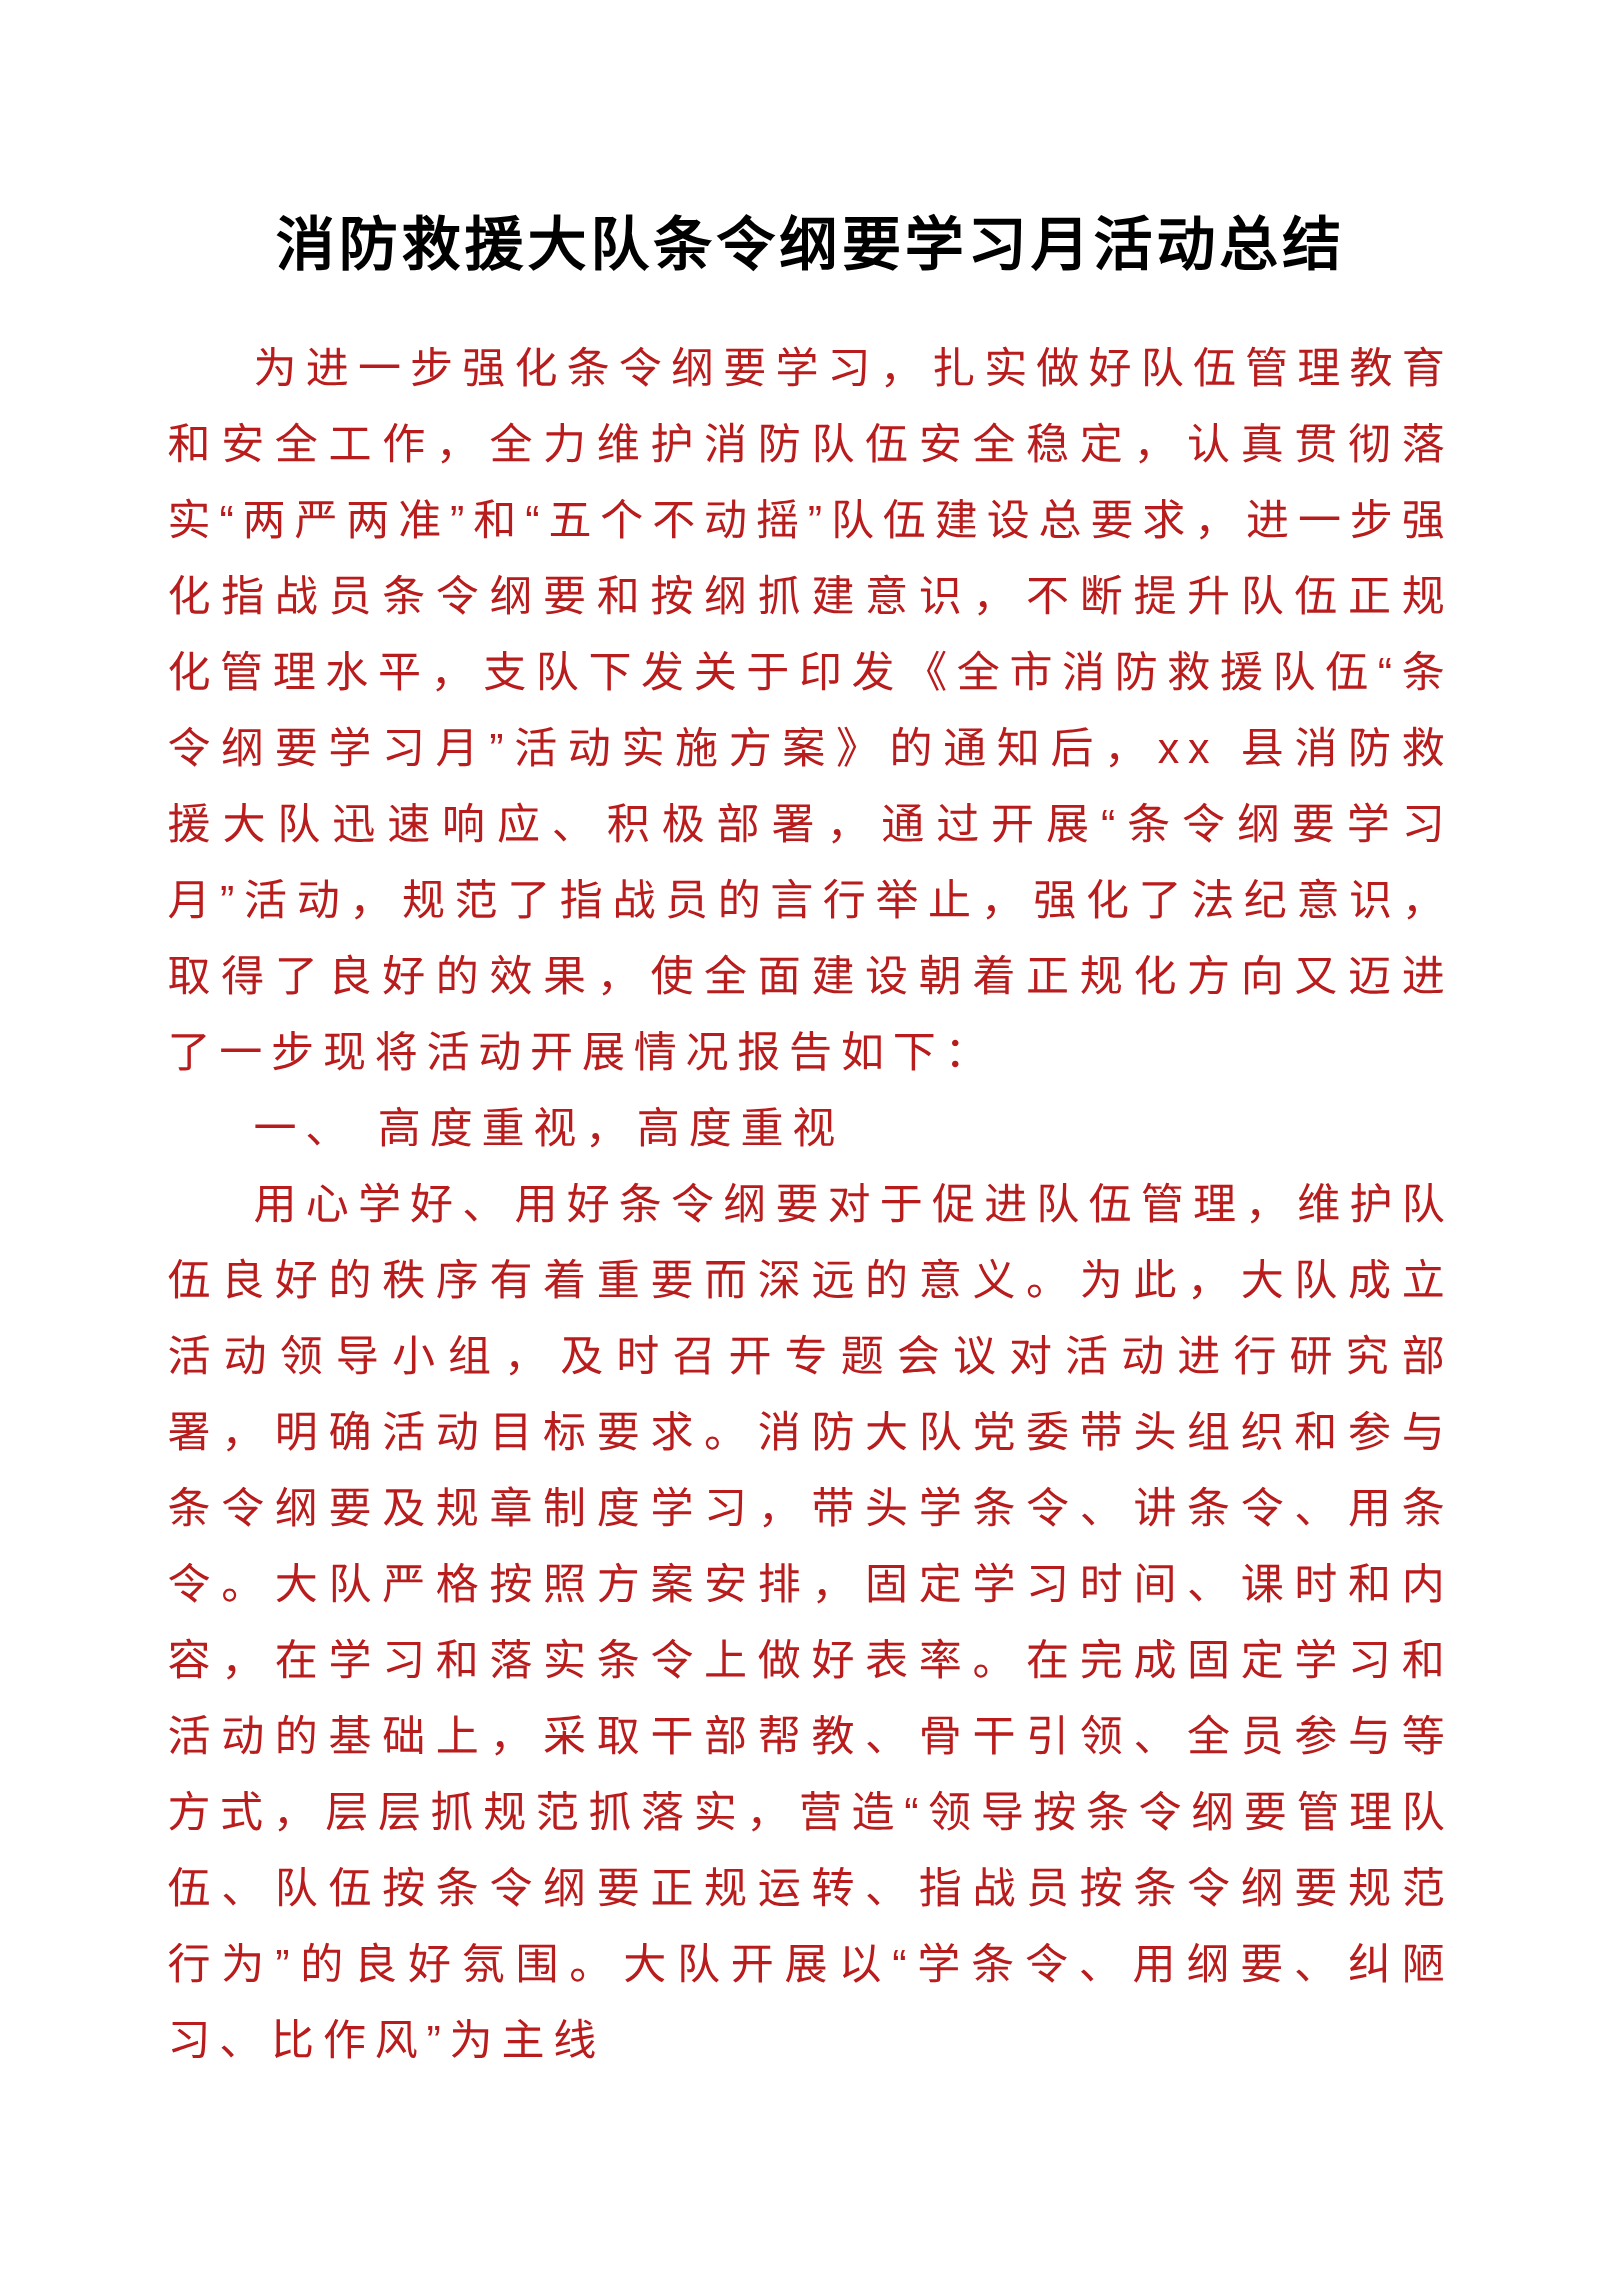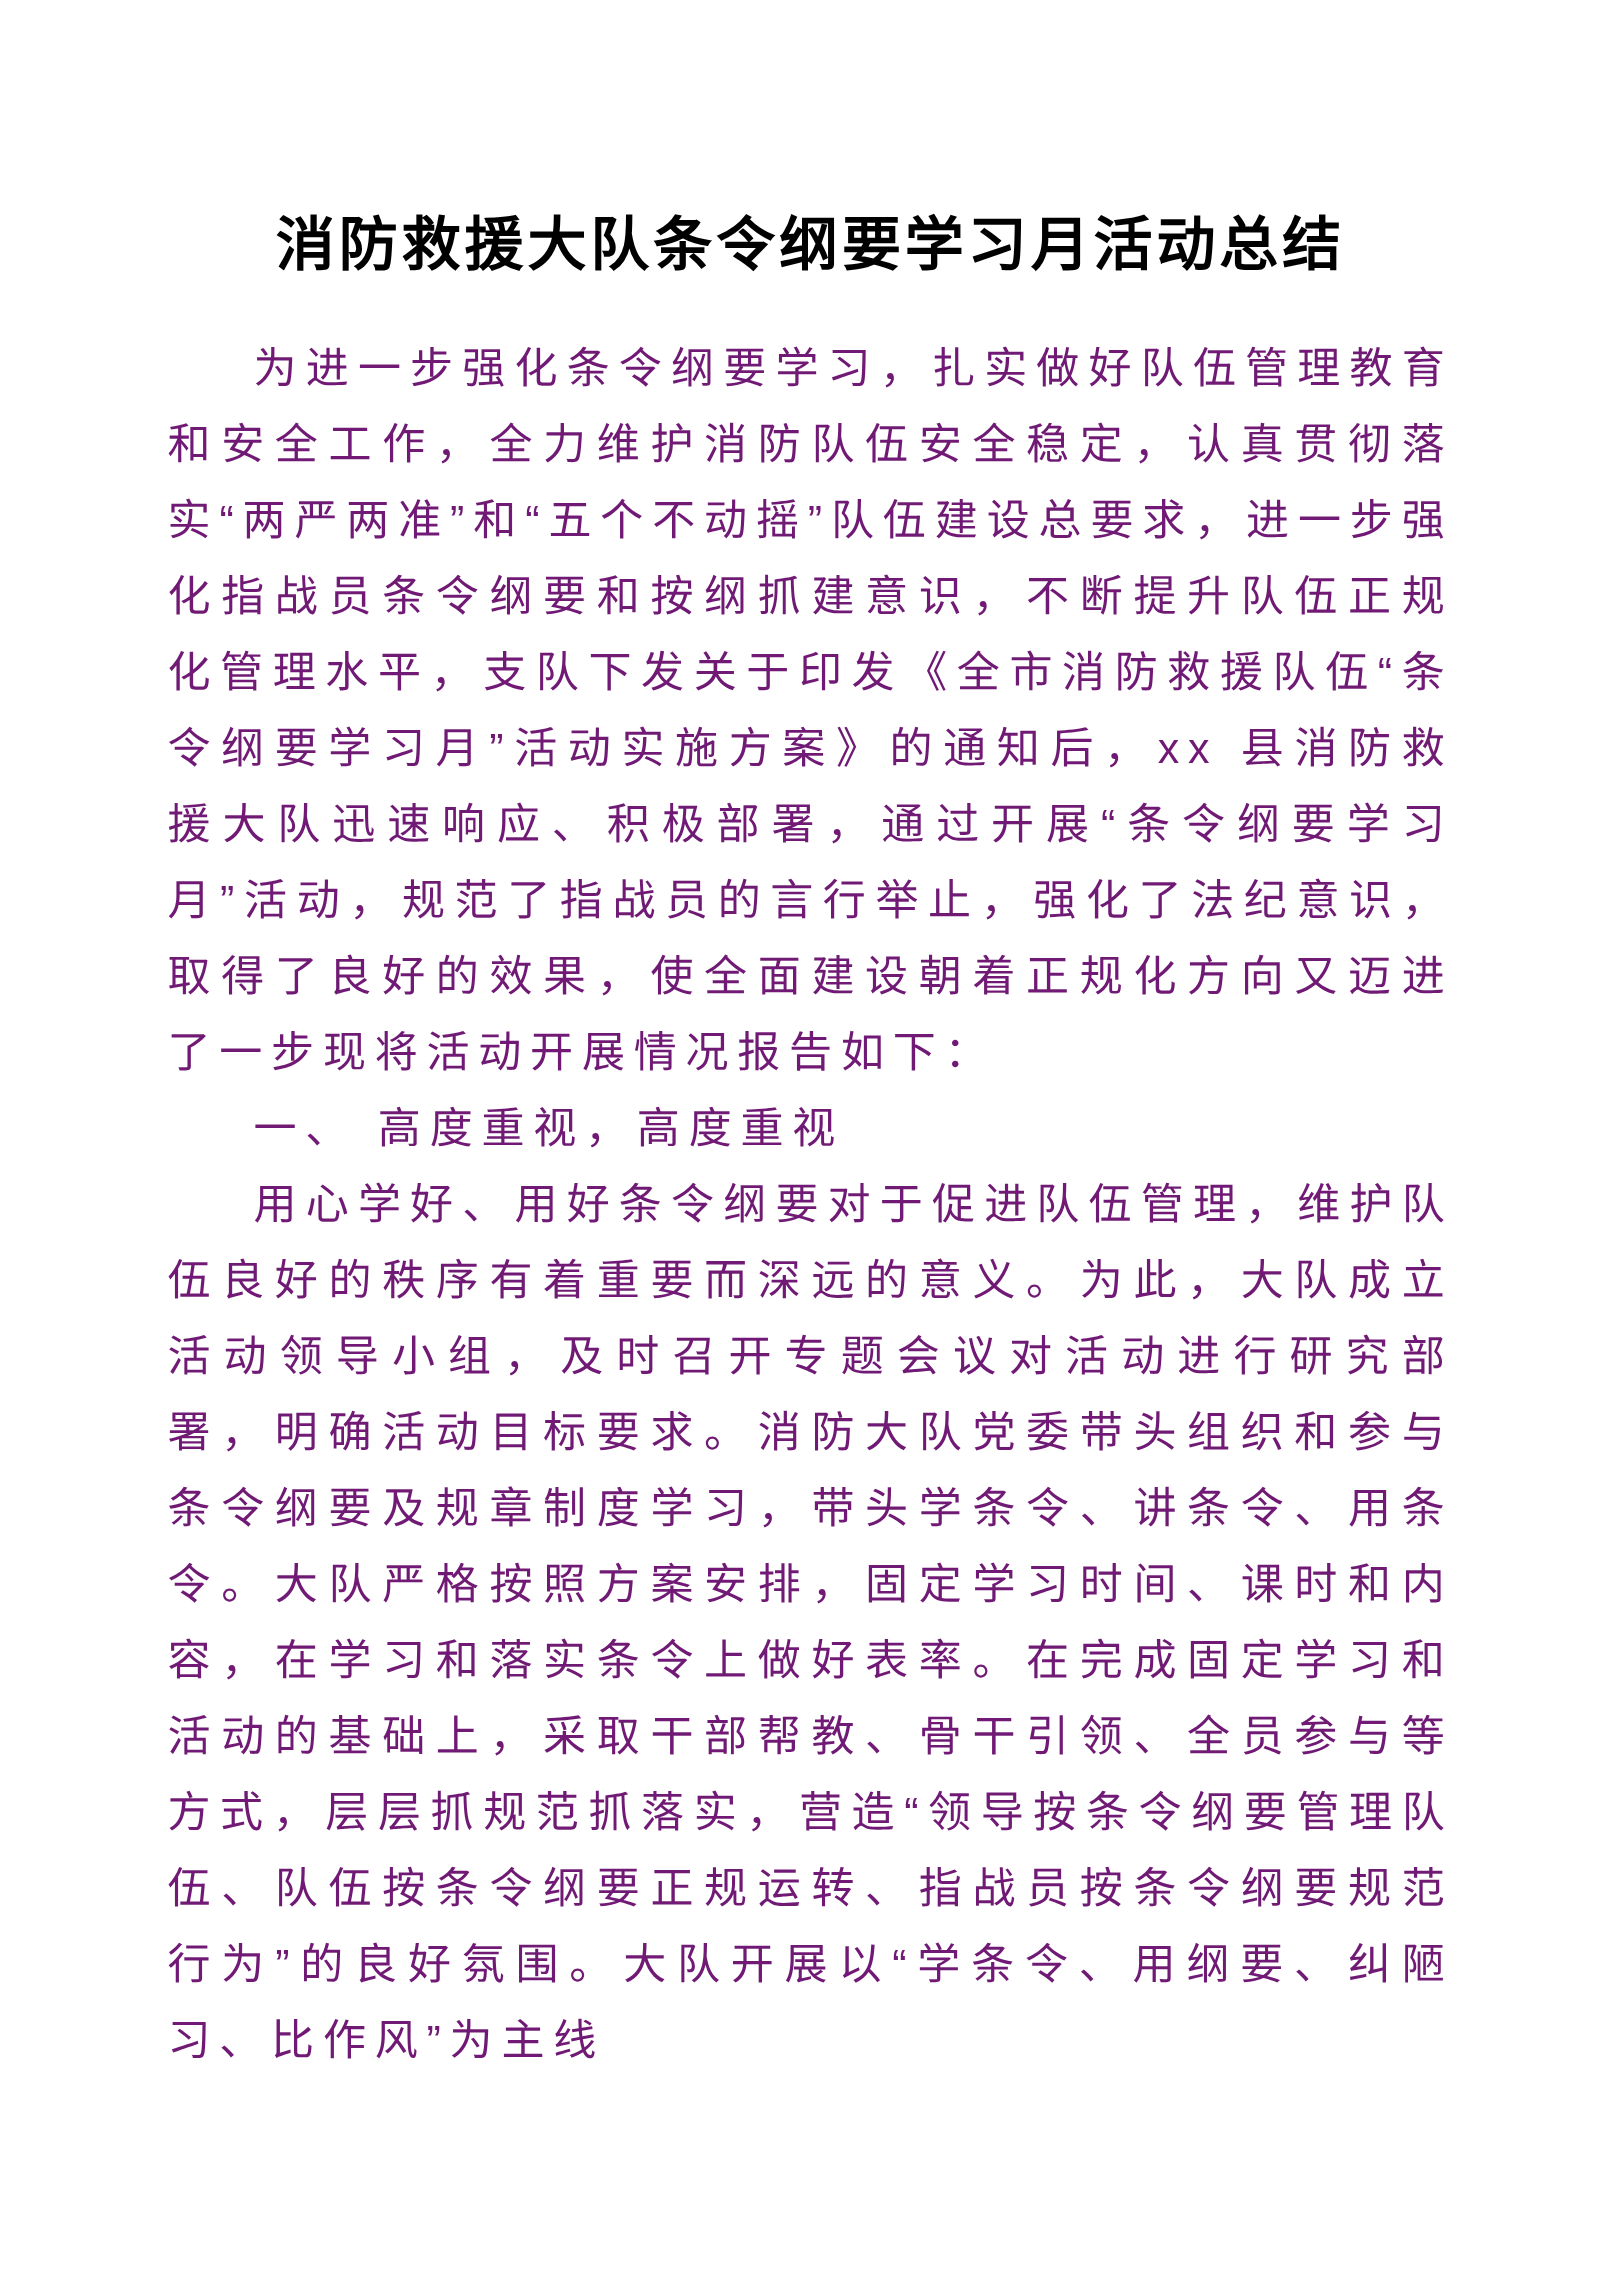--- a/index.html
+++ b/index.html
@@ -29,21 +29,21 @@
     color: #000000;
   }
   .doc-para {
     font-size: 43px;
     line-height: 76px;
     letter-spacing: 8.8px;
     text-align: justify;
     text-justify: inter-character;
     text-indent: 86px;
     margin: 0;
-    color: #701a75;
+    color: #b91c1c;
     word-break: break-all;
   }
 </style>
 </head>
 <body>
 
 <div class="page">
   <h1 class="doc-title">消防救援大队条令纲要学习月活动总结</h1>
   <p class="doc-para">为进一步强化条令纲要学习，扎实做好队伍管理教育和安全工作，全力维护消防队伍安全稳定，认真贯彻落实“两严两准”和“五个不动摇”队伍建设总要求，进一步强化指战员条令纲要和按纲抓建意识，不断提升队伍正规化管理水平，支队下发关于印发《全市消防救援队伍“条令纲要学习月”活动实施方案》的通知后，xx 县消防救援大队迅速响应、积极部署，通过开展“条令纲要学习月”活动，规范了指战员的言行举止，强化了法纪意识，取得了良好的效果，使全面建设朝着正规化方向又迈进了一步现将活动开展情况报告如下：</p>
   <p class="doc-para">一、 高度重视，高度重视</p>

